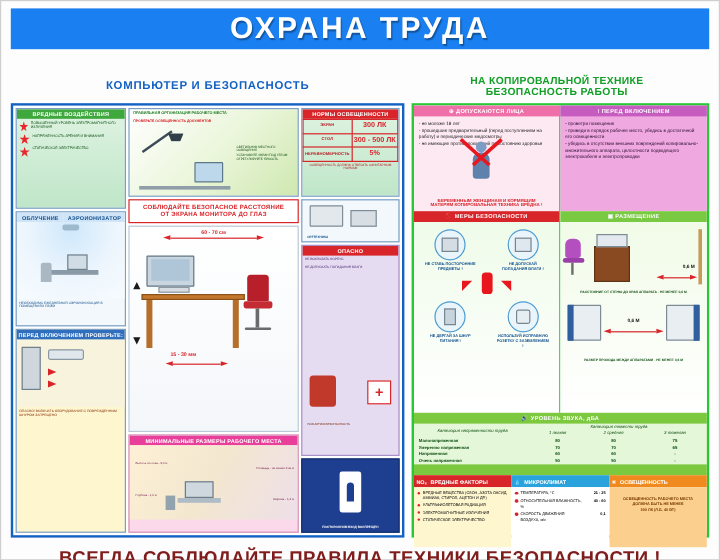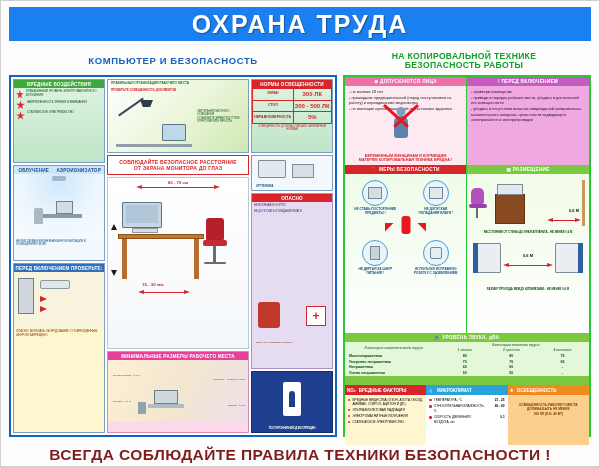--- a/index.html
+++ b/index.html
@@ -15,21 +15,21 @@
     border: 1px solid #cfcfcf;
     position: relative;
     padding: 6px 8px 4px 8px;
   }
 
   
   .title-bar {
     background: #1a7ff0;
     height: 34px;
     display: flex; align-items: center; justify-content: center;
-    margin-bottom: 8px;
+    margin-bottom: 19px;
   }
   .title-bar .ttl {
     color: #ffffff;
     font-size: 25px; font-weight: bold;
     letter-spacing: 2px;
     text-shadow: 1px 1px 1px rgba(0,0,0,.35);
   }
   .subtitles { display: flex; height: 24px; gap: 0; }
   .sub-left, .sub-right {
     display: flex; align-items: center; justify-content: center;

